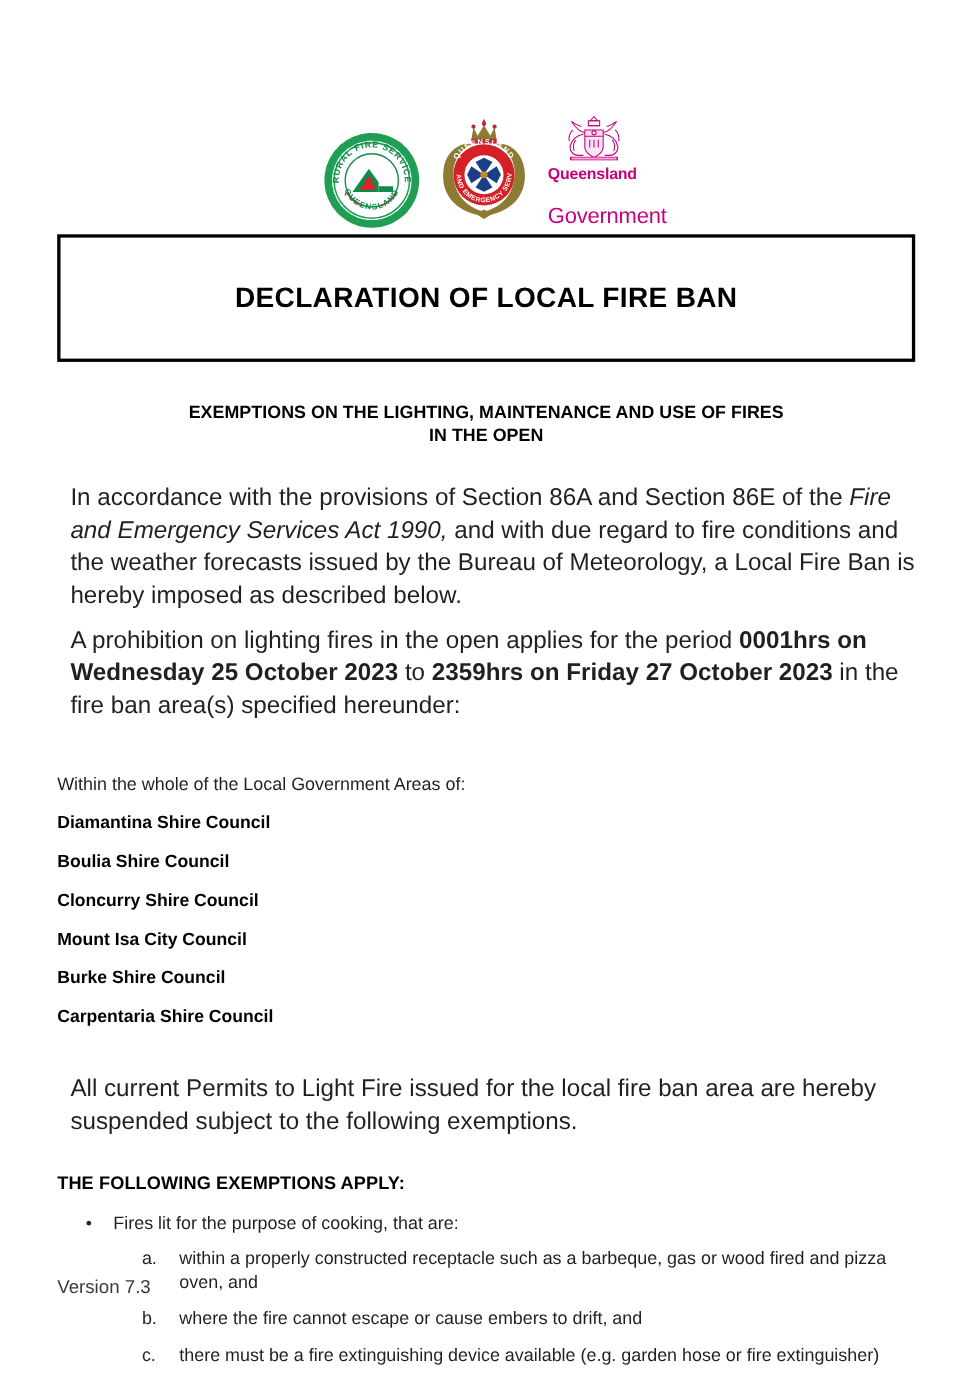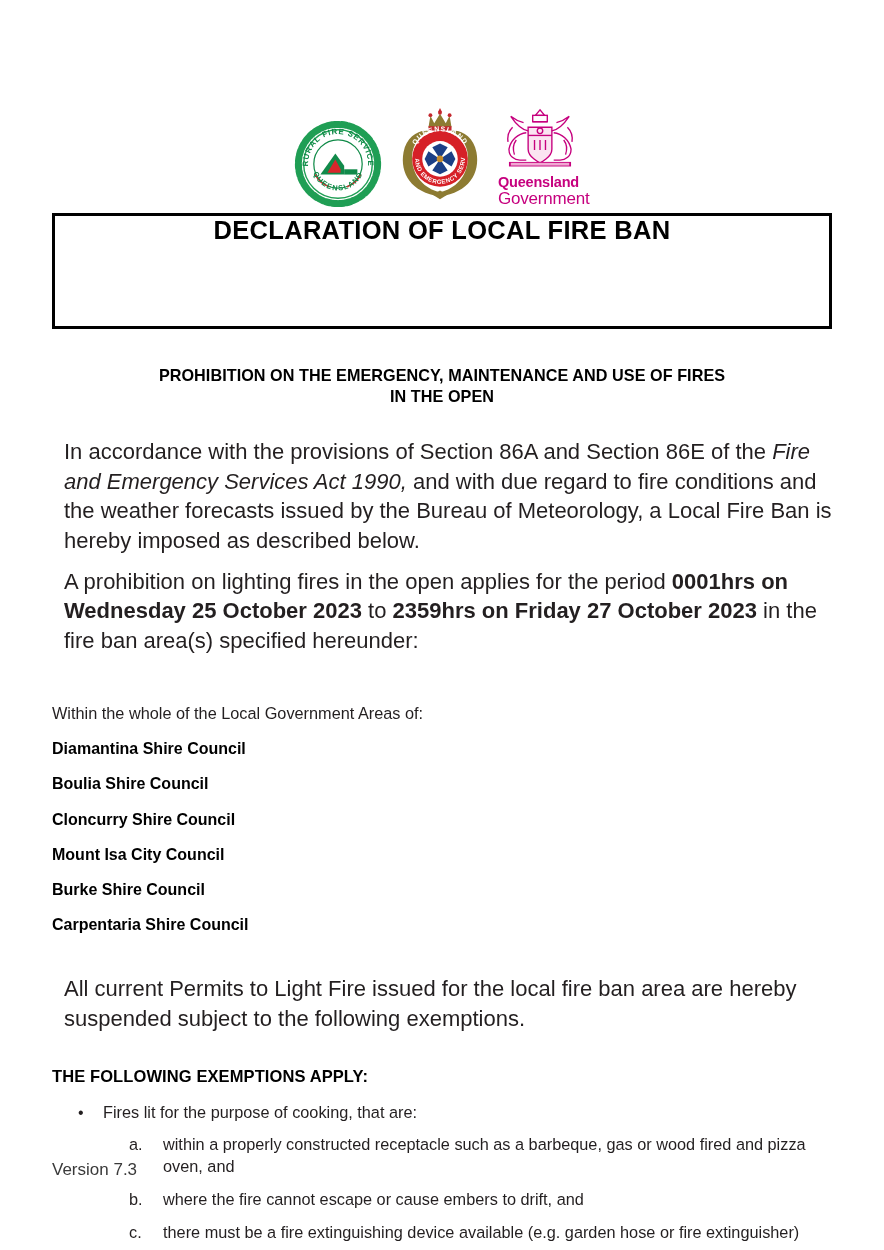--- a/index.html
+++ b/index.html
@@ -56,37 +56,39 @@
   .qgov-arms { width: 84px; height: 66px; display:block; }
   .qgov-word {
     font-size: 14.5px;
     font-weight: bold;
     color: #c6017e;
     line-height: 1.02;
     letter-spacing: -0.2px;
     margin-top: 2px;
   }
   .qgov-word2 {
-    font-size: 17px;
+    font-size: 20px;
     font-weight: normal;
     color: #c6017e;
     line-height: 1.05;
     letter-spacing: -0.2px;
+    margin-top: 20px;
   }
 
   
   .title-box {
     position: absolute;
     left: 52px;
     top: 213px;
     width: 780px;
     height: 116px;
     border: 3px solid #000000;
     box-sizing: border-box;
     display: flex;
+    align-items: center;
     justify-content: center;
   }
   .title-box h1 {
     margin: 0;
     font-size: 25.5px;
     font-weight: bold;
     letter-spacing: 0.3px;
     color: #000000;
     text-align: center;
   }
@@ -294,21 +296,21 @@
   </div>
 </div>
 
 <div class="title-box">
   <h1>DECLARATION OF LOCAL FIRE BAN</h1>
 </div>
 
 <div class="content">
 
   <div class="subtitle">
-    <span>PROHIBITION ON THE EMERGENCY, MAINTENANCE AND USE OF FIRES</span><br>
+    <span>EXEMPTIONS ON THE LIGHTING, MAINTENANCE AND USE OF FIRES</span><br>
     <span>IN THE OPEN</span>
   </div>
 
   <p class="body"><span>In accordance with the provisions of Section 86A and Section 86E of the </span><span class="it">Fire and Emergency Services Act 1990,</span><span> and with due regard to fire conditions and the weather forecasts issued by the Bureau of Meteorology, a Local Fire Ban is hereby imposed as described below.</span></p>
 
   <p class="body tight"><span>A prohibition on lighting fires in the open applies for the period </span><span class="bd">0001hrs on Wednesday 25 October 2023</span><span> to </span><span class="bd">2359hrs on Friday  27 October 2023</span><span> in the fire ban area(s) specified hereunder:</span></p>
 
   <div class="gap-before-areas"></div>
 
   <p class="areas-intro">Within the whole of the Local Government Areas of:</p>

